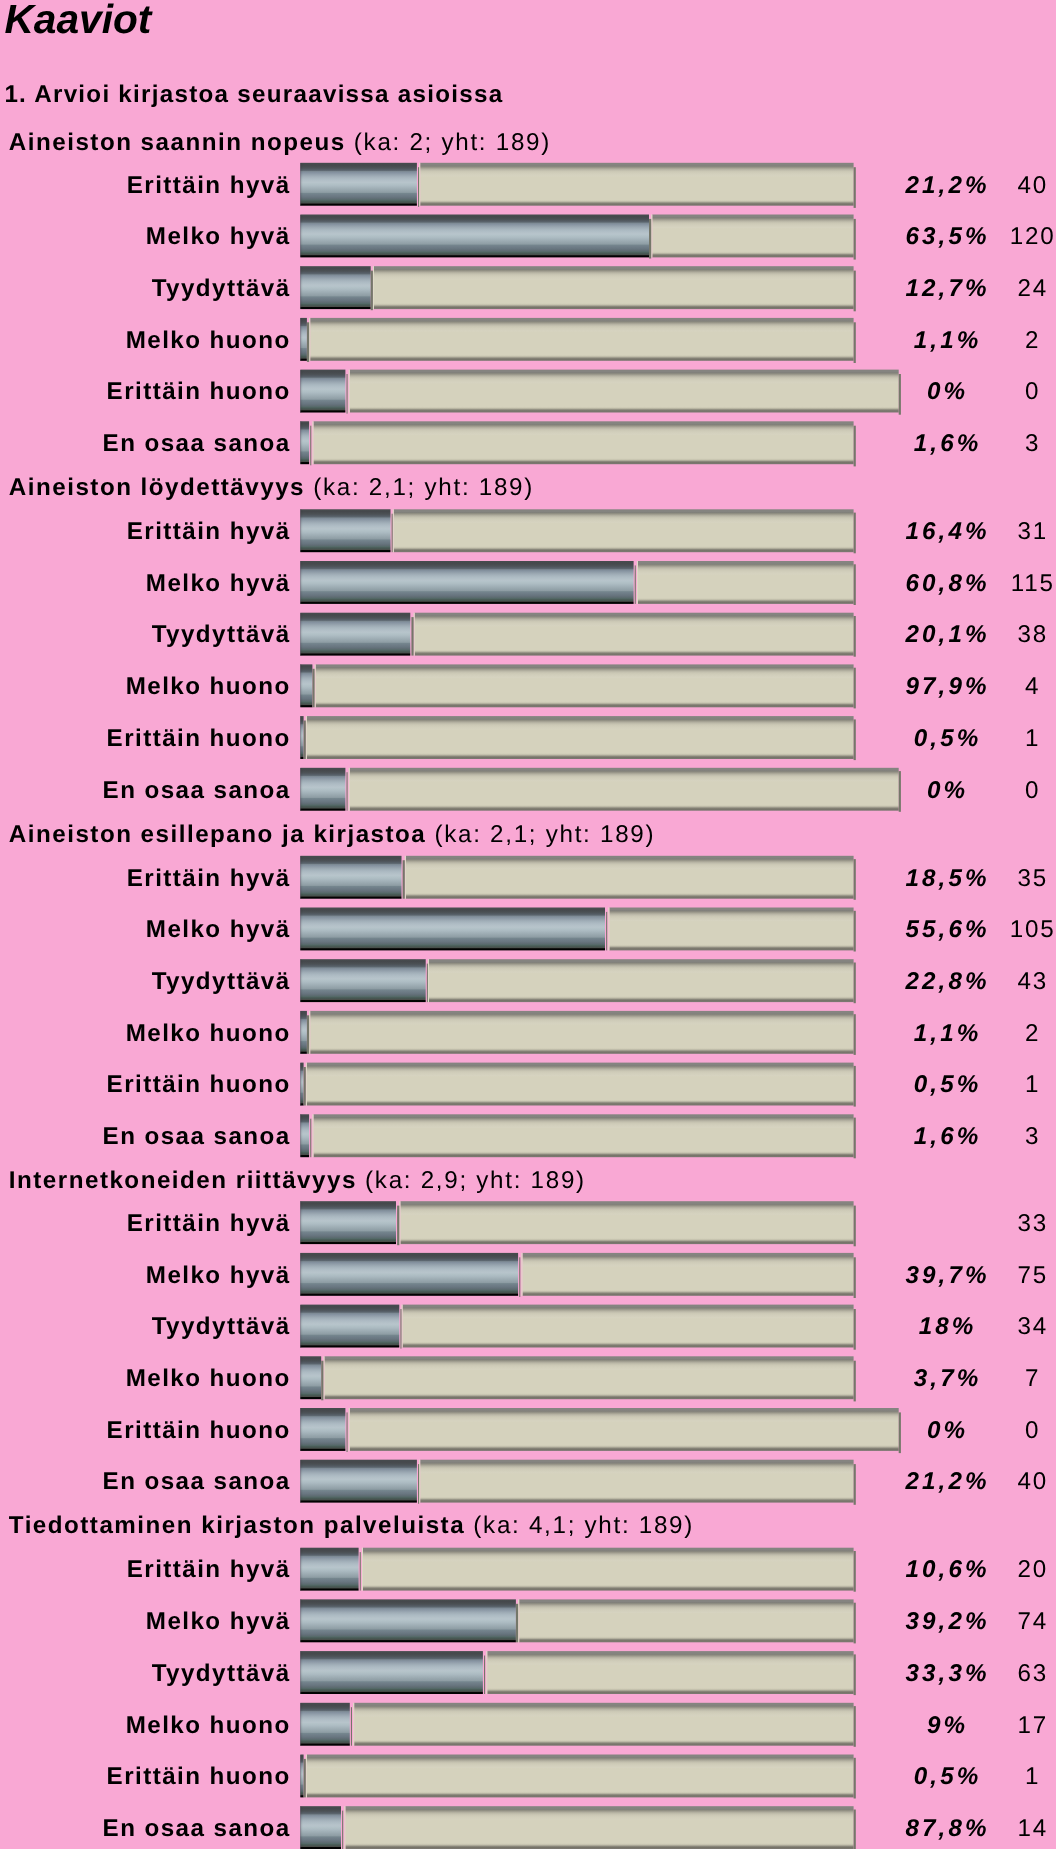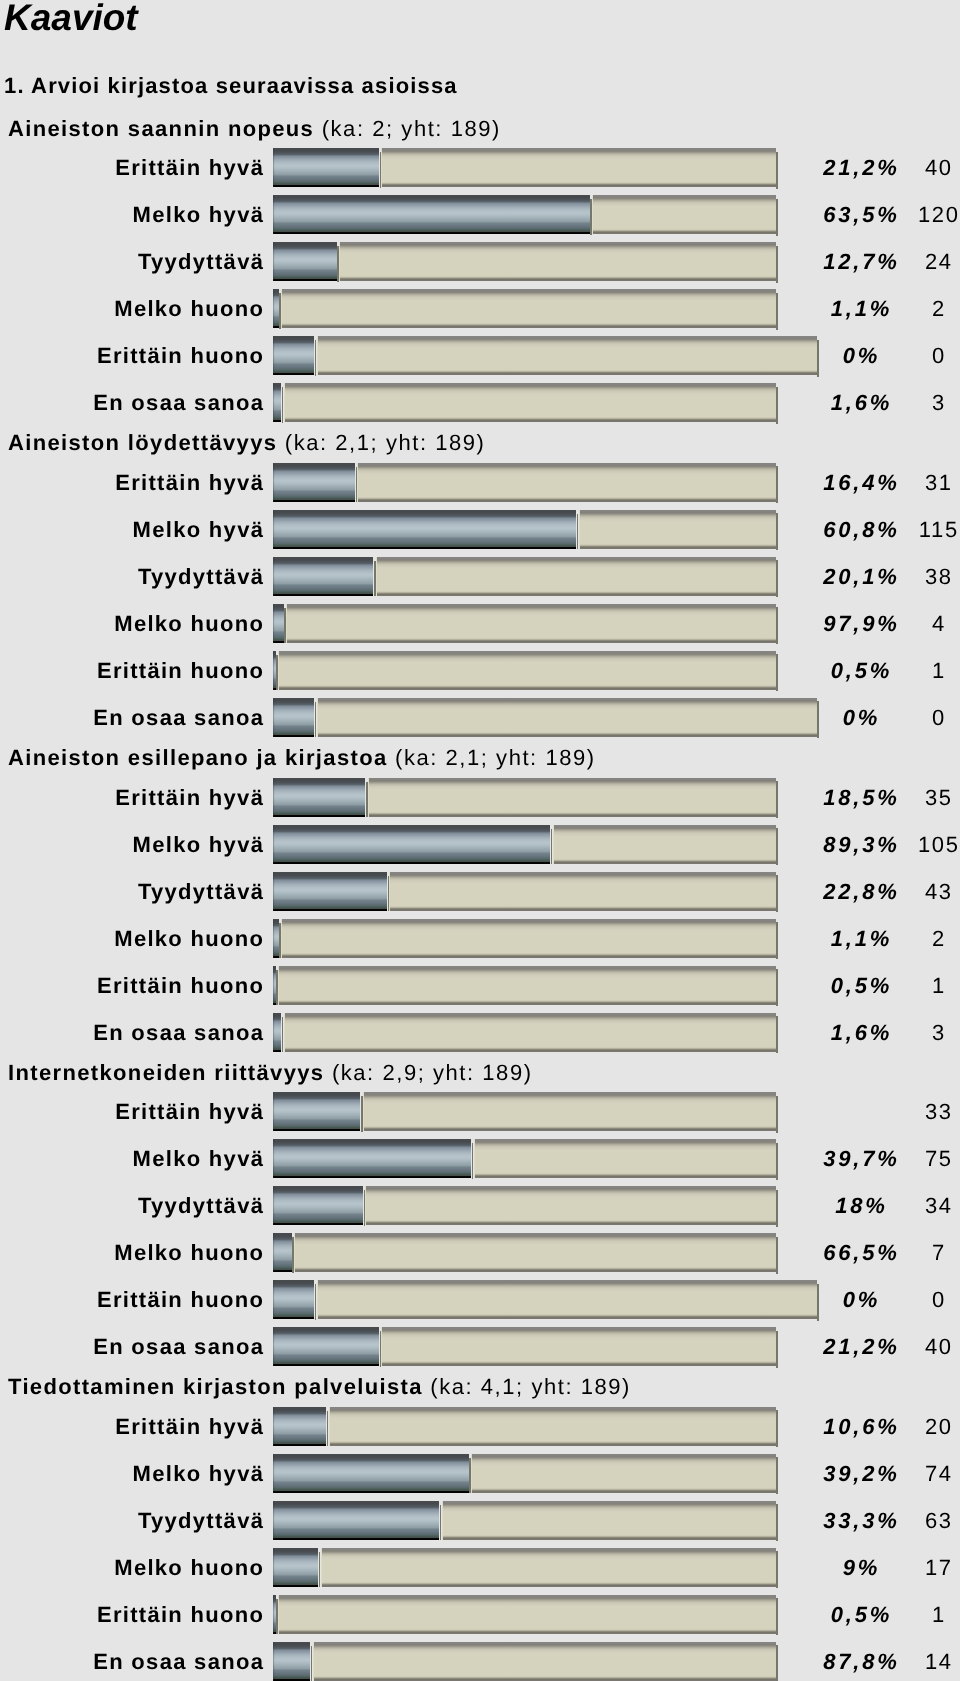--- a/index.html
+++ b/index.html
@@ -1,20 +1,20 @@
 <!DOCTYPE html>
 <html><head>
 <meta charset="utf-8">
 <title>Kaaviot</title>
 <style>
   html,body{margin:0;padding:0;background:#ffffff;}
   body{width:960px;height:1681px;overflow:hidden;
        font-family:"Liberation Sans",sans-serif;color:#000000;
        -webkit-font-smoothing:antialiased;text-rendering:geometricPrecision;}
-  .page{position:relative;width:960px;height:1681px;background:#e5e5e5;}
+  .page{position:relative;width:960px;height:1681px;background:#f9a8d4;}
 
   .doc-title{margin:0;padding:0;position:absolute;left:4px;top:-2px;font-size:37px;font-weight:bold;
              font-style:italic;line-height:40px;letter-spacing:0px;white-space:nowrap;}
 
   .q-title{position:absolute;left:4px;top:75px;font-size:22px;font-weight:bold;
            letter-spacing:1.15px;white-space:nowrap;line-height:22px;}
 
   .section{position:absolute;left:0;width:788px;}
   .sec-title{position:absolute;left:8px;top:2.5px;font-size:22px;font-weight:bold;
              letter-spacing:1.35px;white-space:nowrap;line-height:22px;}
@@ -190,21 +190,21 @@
     <div class="sec-title"><span>Aineiston esillepano ja kirjastoa</span> <span class="meta">(ka: 2,1; yht: 189)</span></div>
     <div class="row" style="top:33.0px">
       <div class="lbl">Erittäin hyvä</div>
       <div class="bars"><span class="bar" style="width: 92.13px;"></span><span class="track" style="width: 407.87px;"></span></div>
       <div class="pct">18,5%</div>
       <div class="cnt">35</div>
     </div>
     <div class="row" style="top:80.0px">
       <div class="lbl">Melko hyvä</div>
       <div class="bars"><span class="bar" style="width: 276.89px;"></span><span class="track" style="width: 223.11px;"></span></div>
-      <div class="pct">89,3%</div>
+      <div class="pct">55,6%</div>
       <div class="cnt">105</div>
     </div>
     <div class="row" style="top:127.0px">
       <div class="lbl">Tyydyttävä</div>
       <div class="bars"><span class="bar" style="width: 113.54px;"></span><span class="track" style="width: 386.46px;"></span></div>
       <div class="pct">22,8%</div>
       <div class="cnt">43</div>
     </div>
     <div class="row" style="top:174.0px">
       <div class="lbl">Melko huono</div>
@@ -240,21 +240,21 @@
     </div>
     <div class="row" style="top:127.0px">
       <div class="lbl">Tyydyttävä</div>
       <div class="bars"><span class="bar" style="width: 89.64px;"></span><span class="track" style="width: 410.36px;"></span></div>
       <div class="pct">18%</div>
       <div class="cnt">34</div>
     </div>
     <div class="row" style="top:174.0px">
       <div class="lbl">Melko huono</div>
       <div class="bars"><span class="bar" style="width: 18.43px;"></span><span class="track" style="width: 481.57px;"></span></div>
-      <div class="pct">66,5%</div>
+      <div class="pct">3,7%</div>
       <div class="cnt">7</div>
     </div>
     <div class="row" style="top:221.0px">
       <div class="lbl">Erittäin huono</div>
       <div class="bars"><span class="bar" style="width: 41px;"></span><span class="track" style="width: 500px;"></span></div>
       <div class="pct">0%</div>
       <div class="cnt">0</div>
     </div>
     <div class="row" style="top:268.0px">
       <div class="lbl">En osaa sanoa</div>

